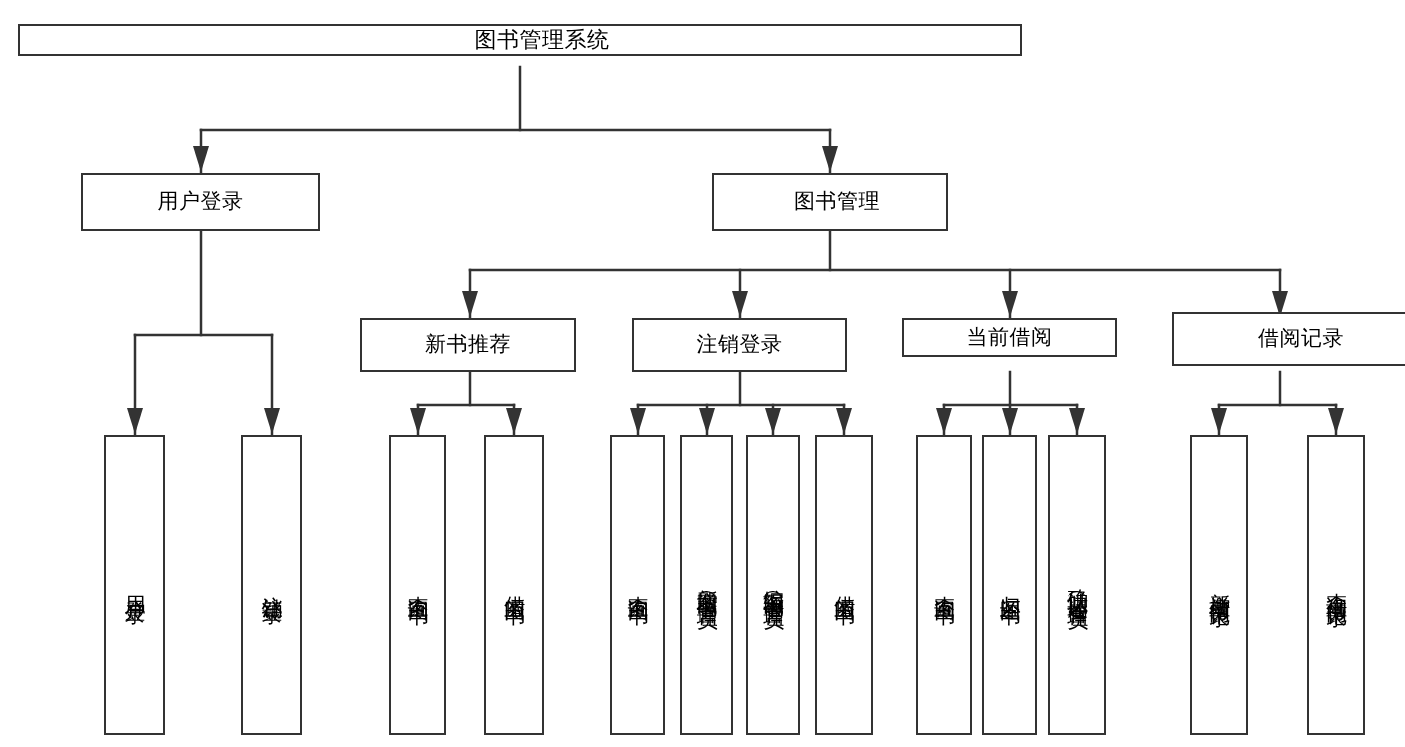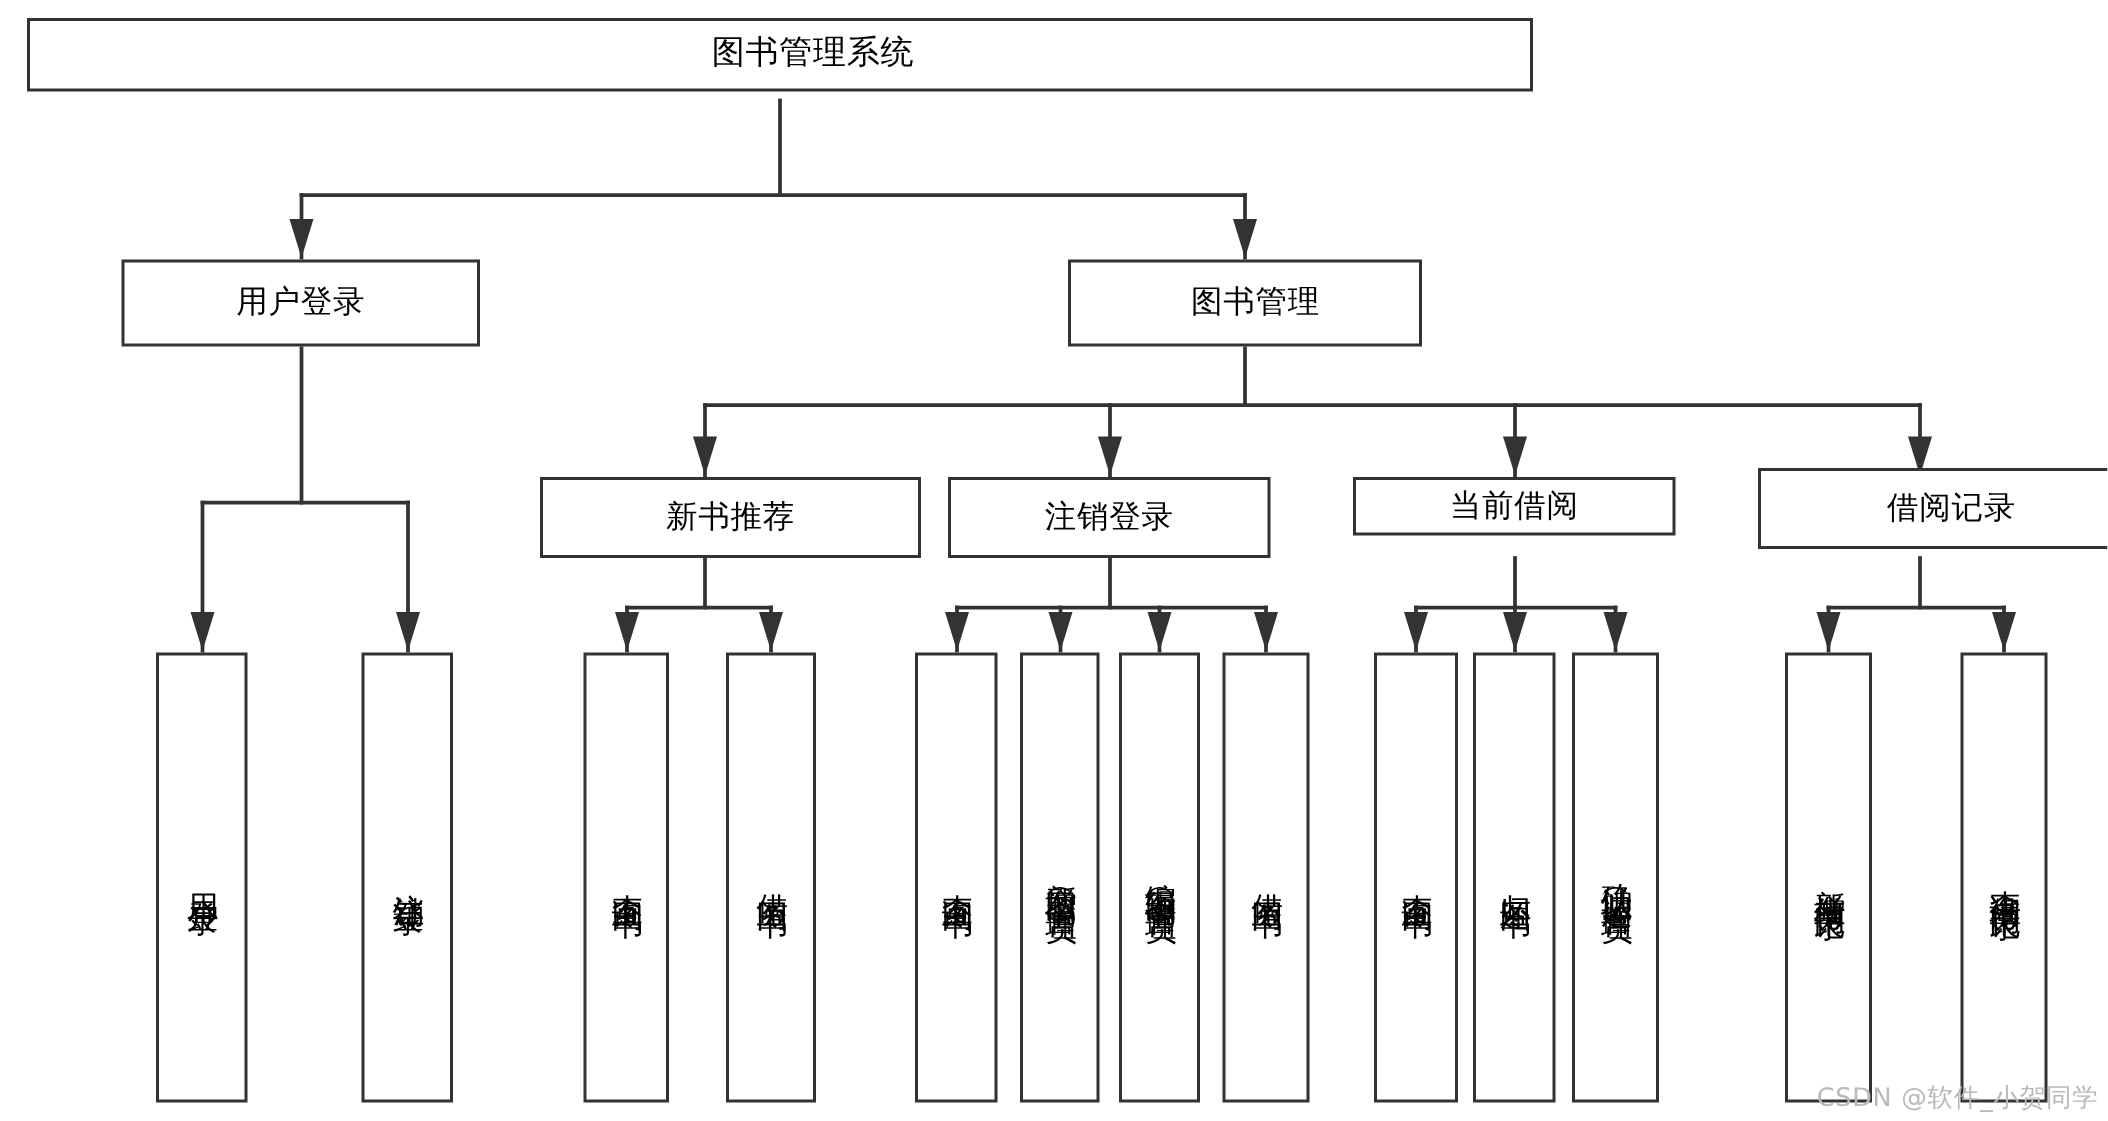--- a/index.html
+++ b/index.html
@@ -118,30 +118,30 @@
       <line x1="1077" y1="405" x2="1077" y2="434" stroke="#333333" stroke-width="2.5" stroke-linecap="square"></line>
       <polygon points="1069,408 1085,408 1077,434" fill="#333333"></polygon>
       <line x1="1280" y1="372" x2="1280" y2="405" stroke="#333333" stroke-width="2.5" stroke-linecap="square"></line>
       <line x1="1219" y1="405" x2="1336" y2="405" stroke="#333333" stroke-width="2.5" stroke-linecap="square"></line>
       <line x1="1219" y1="405" x2="1219" y2="434" stroke="#333333" stroke-width="2.5" stroke-linecap="square"></line>
       <polygon points="1211,408 1227,408 1219,434" fill="#333333"></polygon>
       <line x1="1336" y1="405" x2="1336" y2="434" stroke="#333333" stroke-width="2.5" stroke-linecap="square"></line>
       <polygon points="1328,408 1344,408 1336,434" fill="#333333"></polygon>
     </svg>
   <div id="nodes">
-      <div class="node horiz root" style="left: 18px; top: 12px; width: 1004px; height: 49px; padding-left: 44px;">
+      <div class="node horiz root" style="left: 18px; top: 24px; width: 1004px; height: 32px; padding-left: 44px;">
         <span class="label">图书管理系统</span>
       </div>
       <div class="node horiz" style="left: 81px; top: 173px; width: 239px; height: 58px;">
         <span class="label">用户登录</span>
       </div>
       <div class="node horiz" style="left: 712px; top: 173px; width: 236px; height: 58px; padding-left: 14px;">
         <span class="label">图书管理</span>
       </div>
-      <div class="node horiz" style="left: 360px; top: 318px; width: 254px; height: 54px;">
+      <div class="node horiz" style="left: 360px; top: 318px; width: 216px; height: 54px;">
         <span class="label">新书推荐</span>
       </div>
       <div class="node horiz" style="left: 632px; top: 318px; width: 215px; height: 54px;">
         <span class="label">注销登录</span>
       </div>
       <div class="node horiz" style="left: 902px; top: 318px; width: 215px; height: 39px;">
         <span class="label">当前借阅</span>
       </div>
       <div class="node horiz" style="left: 1172px; top: 312px; width: 258px; height: 54px;">
         <span class="label">借阅记录</span>
@@ -179,14 +179,13 @@
       <div class="node vert" style="left: 1048px; top: 435px; width: 58px; height: 300px;">
         <span class="label">确认归还（管理员）</span>
       </div>
       <div class="node vert" style="left: 1190px; top: 435px; width: 58px; height: 300px;">
         <span class="label">新增借阅记录</span>
       </div>
       <div class="node vert" style="left: 1307px; top: 435px; width: 58px; height: 300px;">
         <span class="label">查询借阅记录</span>
       </div>
     </div>
-  <div id="watermark">CSDN @软件_小贺同学</div>
 </div>
 
 </body></html>

